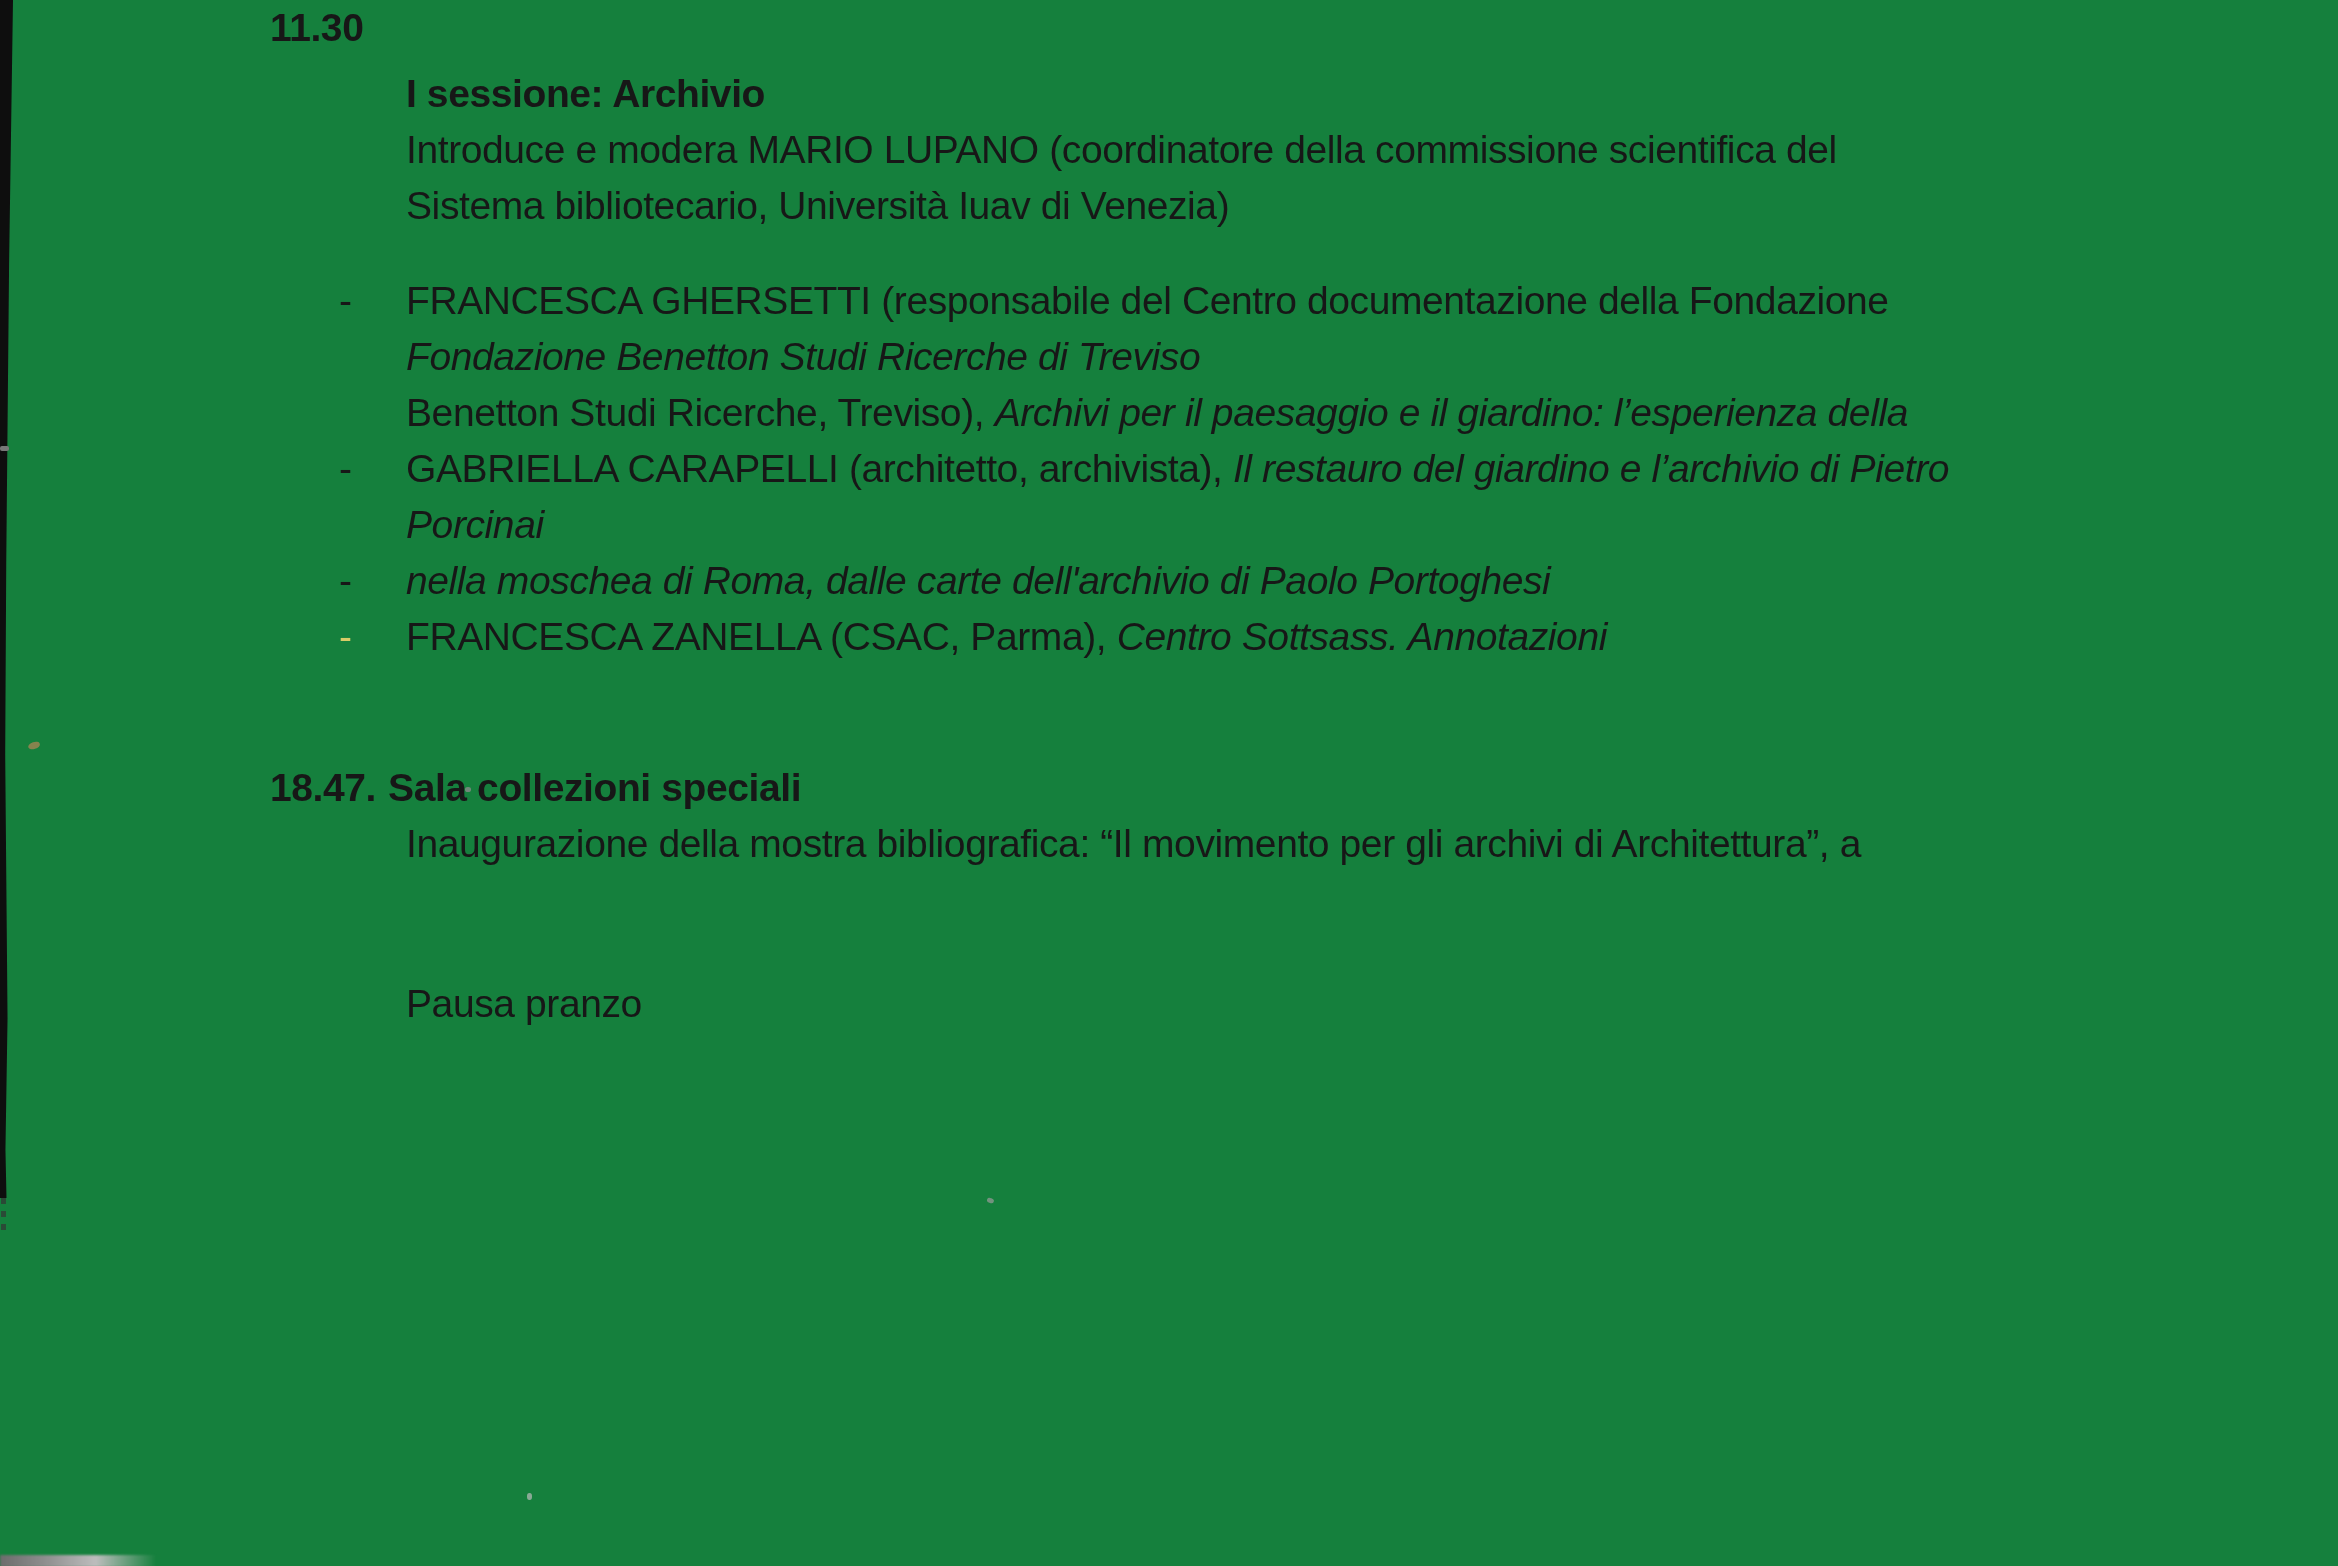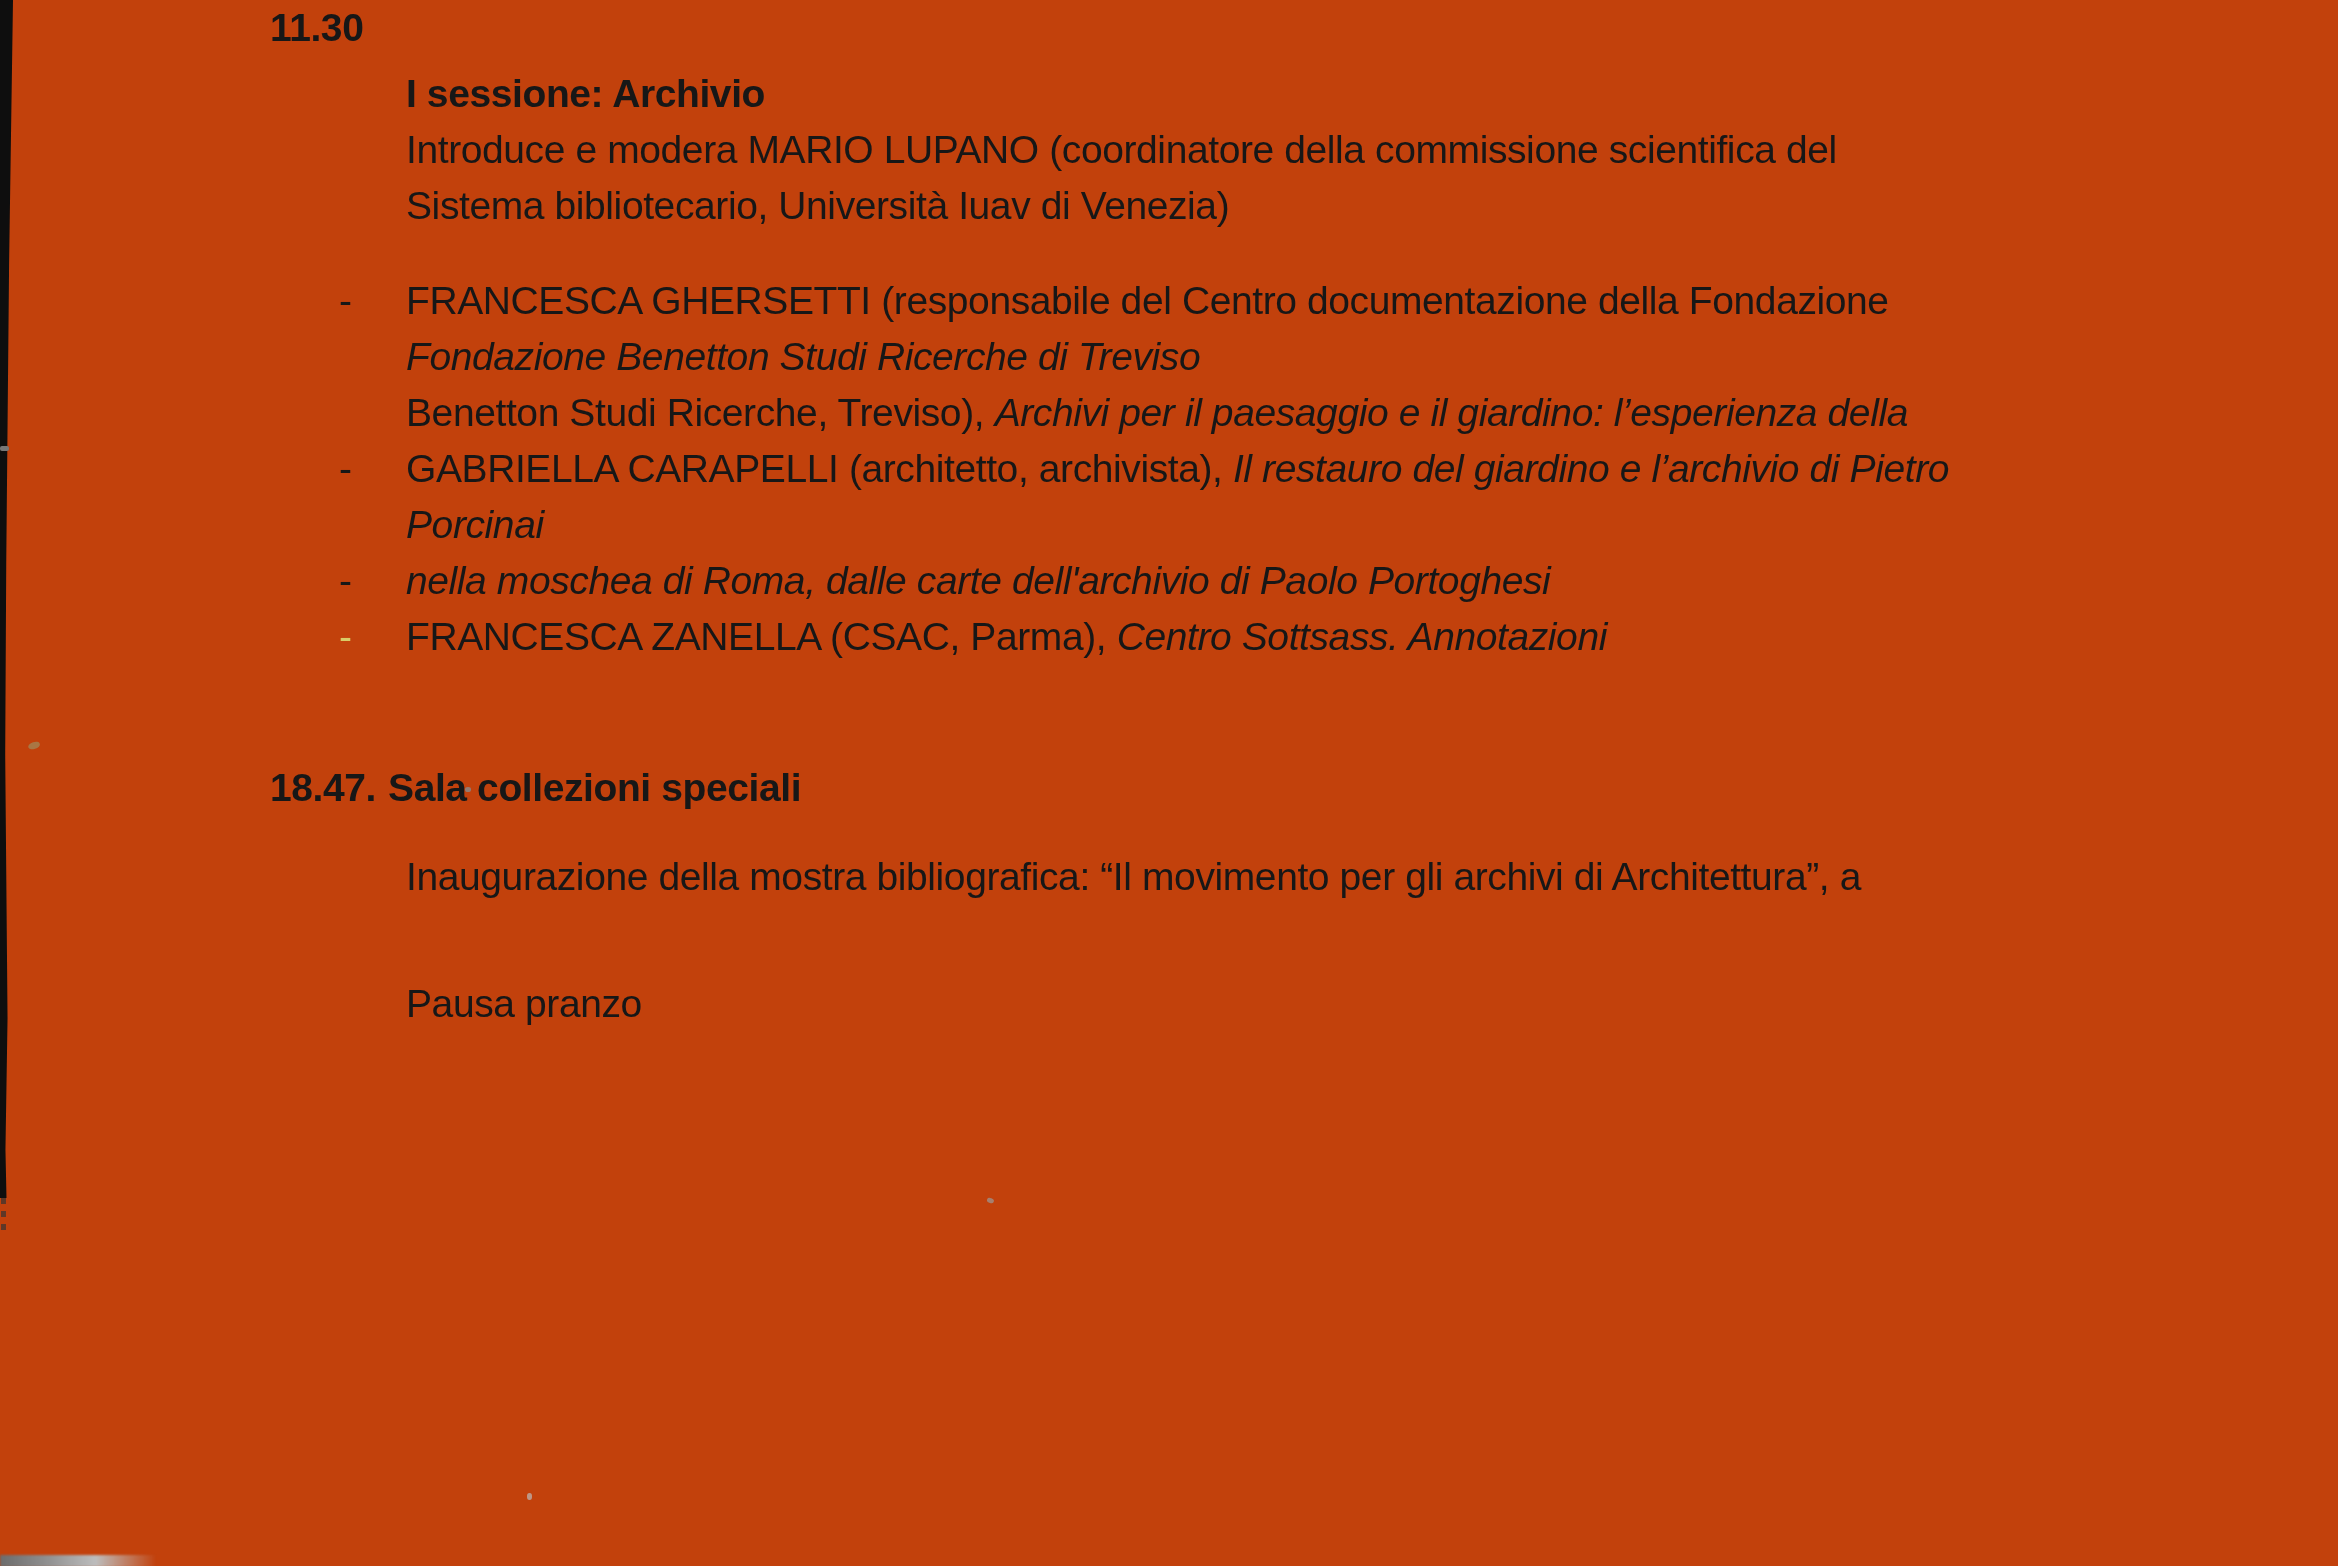--- a/index.html
+++ b/index.html
@@ -4,21 +4,21 @@
 <style>
   html, body { margin: 0; padding: 0; }
   body {
     width: 2339px; height: 1567px;
     background: #ffffff;
     overflow: hidden;
   }
   .page {
     position: relative;
     width: 2339px; height: 1567px;
-    background: #c2410c;
+    background: #15803d;
     font-family: "Liberation Sans", sans-serif;
     font-size: 39px;
     color: #171717;
     letter-spacing: -0.4px;
   }
   .line { line-height: 56px; white-space: nowrap; }
   .bold { font-weight: bold; }
   .it { font-style: italic; }
 
   .time-label { position: absolute; font-weight: bold; }
@@ -28,21 +28,21 @@
   .talks-block   { position: absolute; left: 339px; top: 273px; }
   .talk { position: relative; padding-left: 67px; }
   .talk .dash {
     position: absolute; left: 0; top: 0;
     line-height: 56px; font-weight: normal;
   }
   .talk-faded .dash { color: #d9cc67; }
 
   .session2-block { position: absolute; left: 270px; top: 760px; }
   .session2-title { margin-left: 12px; }
-  .session2-body { margin-left: 136px; margin-top: 33px; }
+  .session2-body { margin-left: 136px; }
 
   .pausa-block { position: absolute; left: 406px; top: 976px; }
 
   
   .scan-strip {
     position: absolute; left: 0; top: 0;
     width: 13px; height: 1198px;
     background: #0e0e0e;
     clip-path: polygon(0 0, 100% 0, 70% 22%, 48% 47%, 40% 63%, 58% 85%, 42% 96%, 50% 100%, 0 100%);
   }

